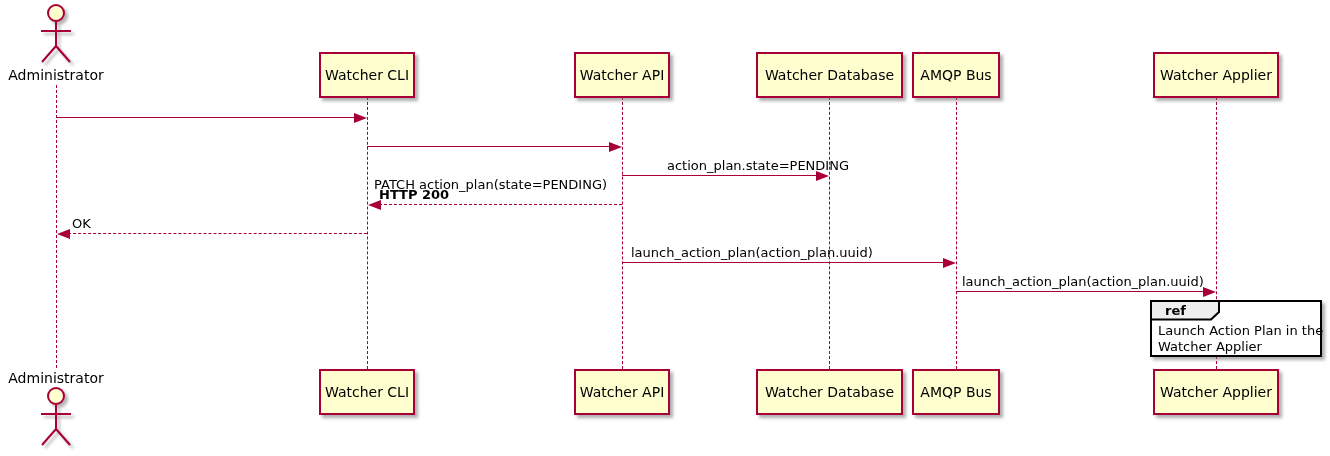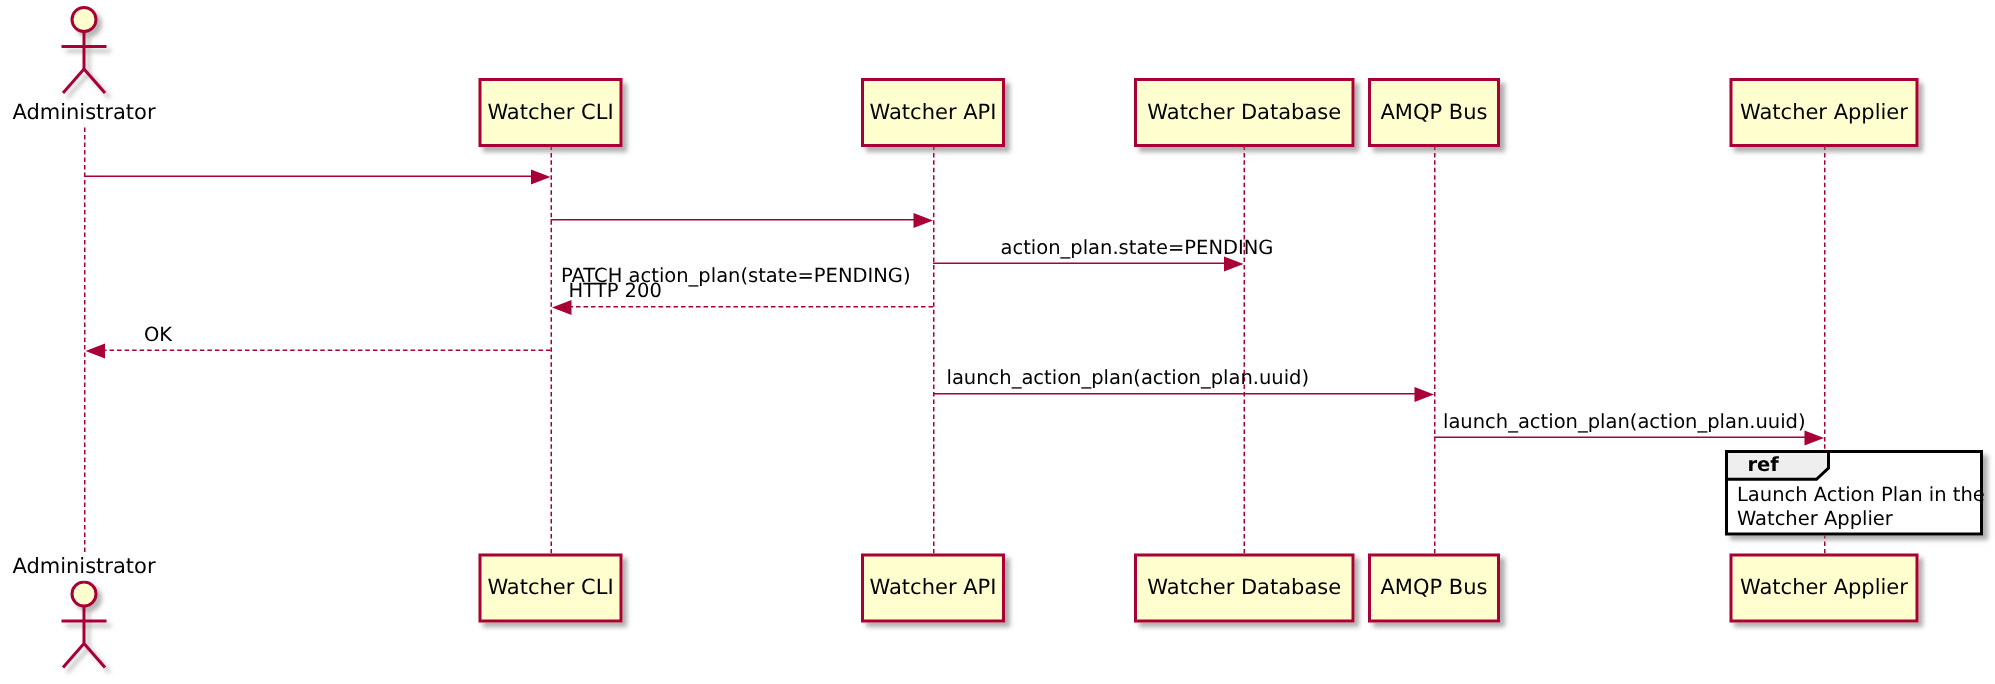--- a/index.html
+++ b/index.html
@@ -76,25 +76,25 @@
   <div class="ah-r" style="left:354px;top:113px;"></div>
 
   <div class="msg-label" style="left:374px;top:129px;margin-top:48px;">PATCH action_plan(state=PENDING)</div>
   <div class="line-solid" style="left:367px;top:146px;width:248px;"></div>
   <div class="ah-r" style="left:609px;top:142px;"></div>
 
   <div class="msg-label" style="left:631px;top:158px;margin-left:36px;">action_plan.state=PENDING</div>
   <div class="line-solid" style="left:622px;top:175px;width:200px;"></div>
   <div class="ah-r" style="left:816px;top:171px;"></div>
 
-  <div class="msg-label" style="left:379px;top:187px;">HTTP 200</div>
+  <div class="msg-label" style="left:379px;top:187px;font-weight:bold;">HTTP 200</div>
   <div class="line-dashed" style="left:374px;top:204px;width:248px;"></div>
   <div class="ah-l" style="left:368px;top:200px;"></div>
 
-  <div class="msg-label" style="left:72px;top:216px;margin-left:24px;">OK</div>
+  <div class="msg-label" style="left:72px;top:216px;">OK</div>
   <div class="line-dashed" style="left:63px;top:233px;width:304px;"></div>
   <div class="ah-l" style="left:57px;top:229px;"></div>
 
   <div class="msg-label" style="left:631px;top:245px;">launch_action_plan(action_plan.uuid)</div>
   <div class="line-solid" style="left:622px;top:262px;width:327px;"></div>
   <div class="ah-r" style="left:943px;top:258px;"></div>
 
   <div class="msg-label" style="left:962px;top:274px;">launch_action_plan(action_plan.uuid)</div>
   <div class="line-solid" style="left:956px;top:291px;width:253px;"></div>
   <div class="ah-r" style="left:1203px;top:287px;"></div>

